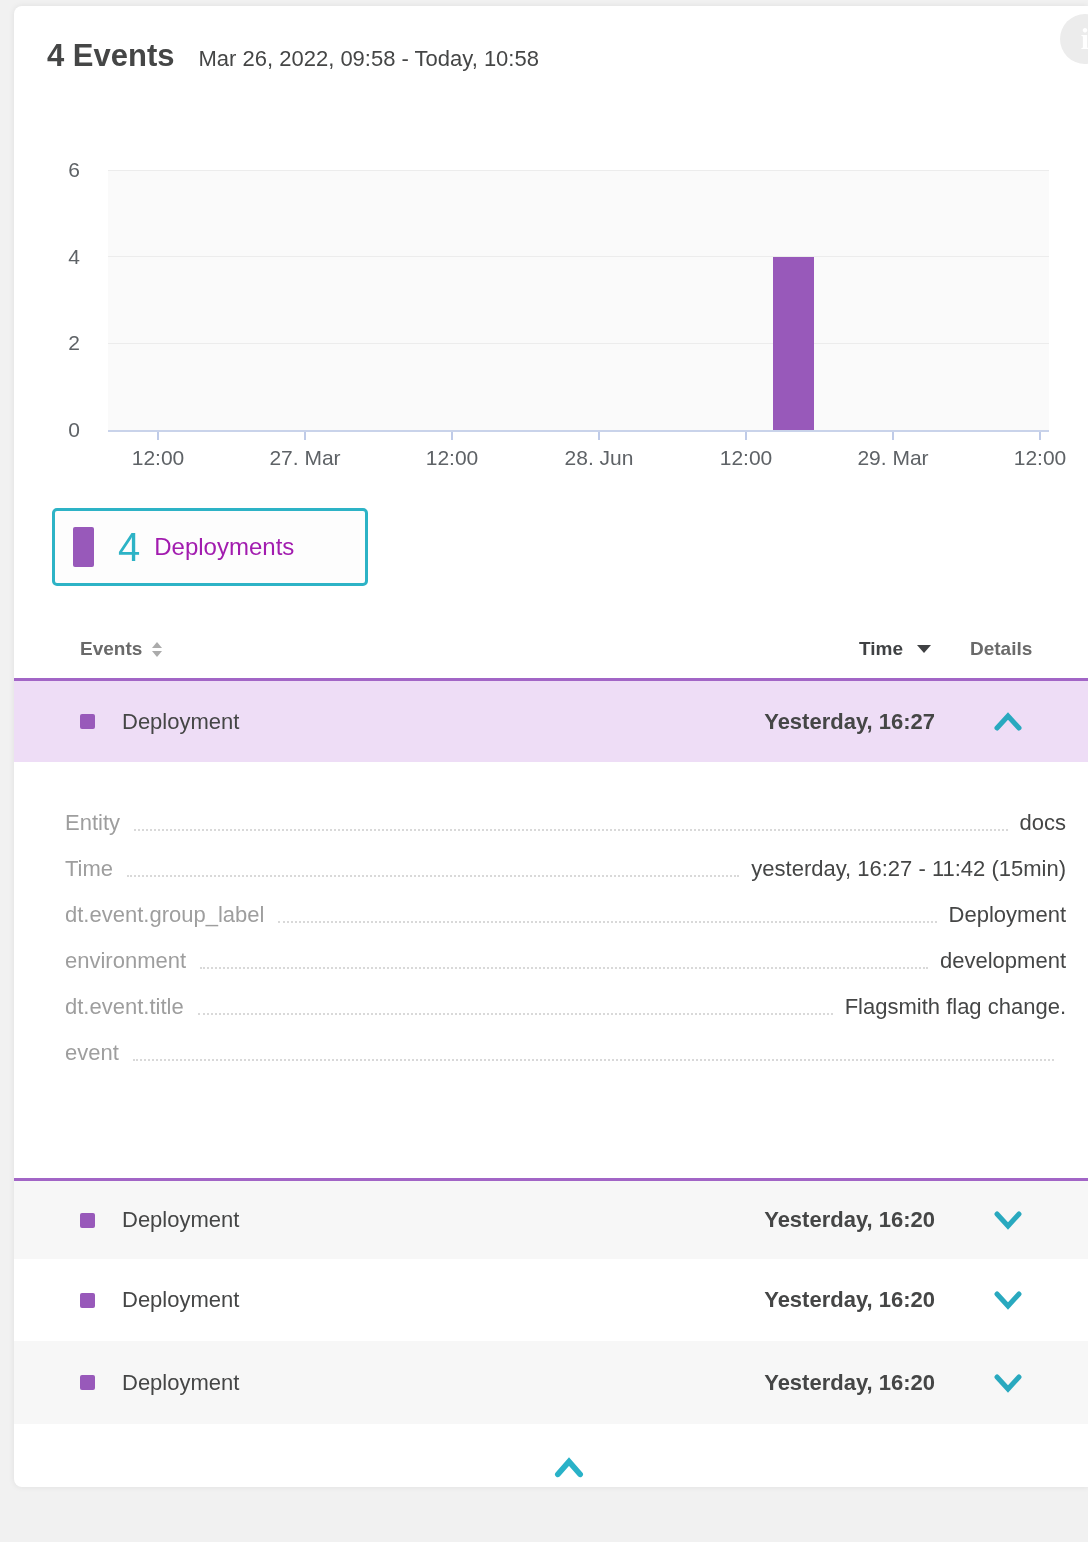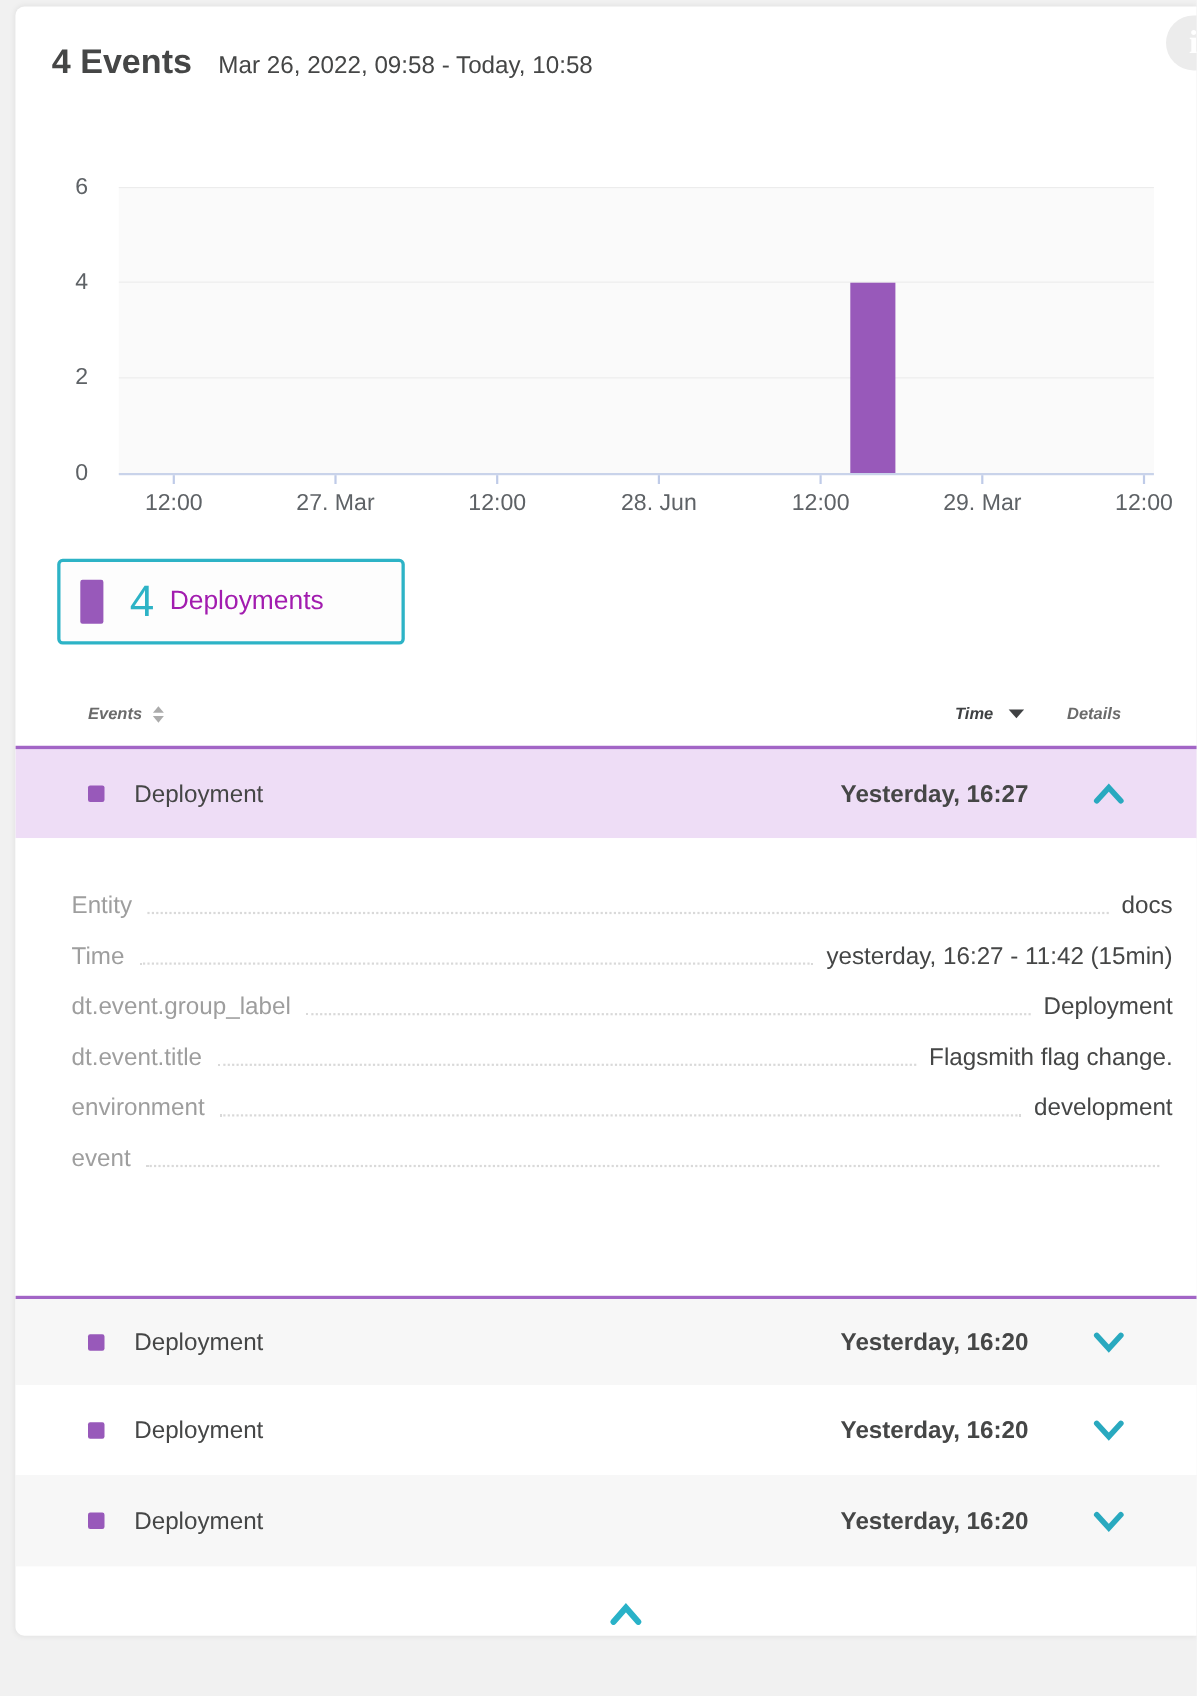--- a/index.html
+++ b/index.html
@@ -50,21 +50,21 @@
     cursor:pointer;
   }
   .legend-swatch { width:21px; height:40px; background:#9859ba; border-radius:2px; }
   .legend-count { font-size:40px; color:#2db3c6; margin-left:24px; font-weight:400; }
   .legend-label { font-size:24px; color:#a21caf; margin-left:14px; }
   
   .thead {
     position:absolute; left:0; top:614px; width:1074px; height:58px;
     display:flex; align-items:center; padding:0 38px 0 66px; box-sizing:border-box;
   }
-  .th { font-size:15px; font-weight:bold; color:#6a6a6a;font-style:italic; }
+  .th { font-size:19px; font-weight:bold; color:#6a6a6a; }
   .th-events { display:flex; align-items:center; cursor:pointer; }
   .sort-icon { display:inline-flex; flex-direction:column; gap:3px; margin-left:10px; }
   .tri-up-s { width:0; height:0; border-left:5px solid transparent;
     border-right:5px solid transparent; border-bottom:6px solid #ababab; }
   .tri-down-s { width:0; height:0; border-left:5px solid transparent;
     border-right:5px solid transparent; border-top:6px solid #ababab; }
   .th-time { margin-left:auto; display:flex; align-items:center; color:#3f4143; cursor:pointer; }
   .tri-down-d { width:0; height:0; border-left:7px solid transparent;
     border-right:7px solid transparent; border-top:8px solid #3f4143; margin-left:14px; }
   .th-details { margin-left:39px; width:80px; text-align:left; }
@@ -184,28 +184,28 @@
       <span class="field-label">Time</span>
       <span class="leader"></span>
       <span class="field-value">yesterday, 16:27 - 11:42 (15min)</span>
     </div>
     <div class="field">
       <span class="field-label">dt.event.group_label</span>
       <span class="leader"></span>
       <span class="field-value">Deployment</span>
     </div>
     <div class="field">
+      <span class="field-label">environment</span>
+      <span class="leader"></span>
+      <span class="field-value">development</span>
+    </div>
+    <div class="field">
       <span class="field-label">dt.event.title</span>
       <span class="leader"></span>
       <span class="field-value">Flagsmith flag change.</span>
-    </div>
-    <div class="field">
-      <span class="field-label">environment</span>
-      <span class="leader"></span>
-      <span class="field-value">development</span>
     </div>
     <div class="field">
       <span class="field-label">event</span>
       <span class="leader"></span>
     </div>
   </div>
 
   <div class="event-row row-1">
     <span class="evt-square"></span>
     <span class="evt-label">Deployment</span>

